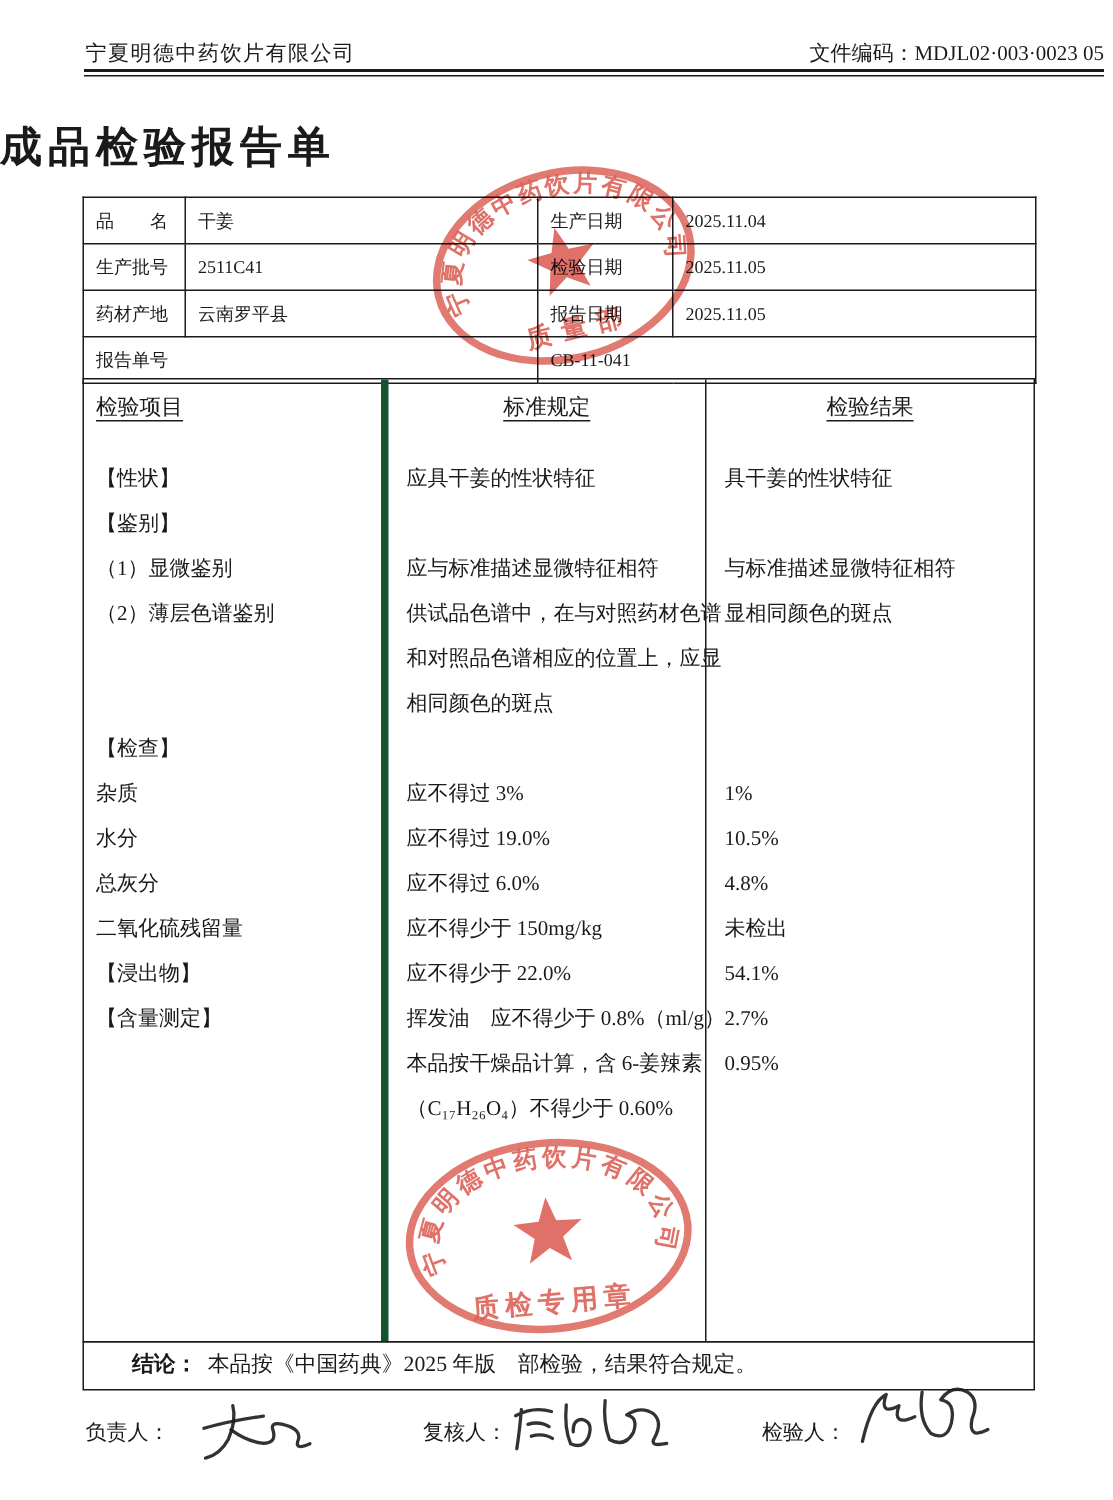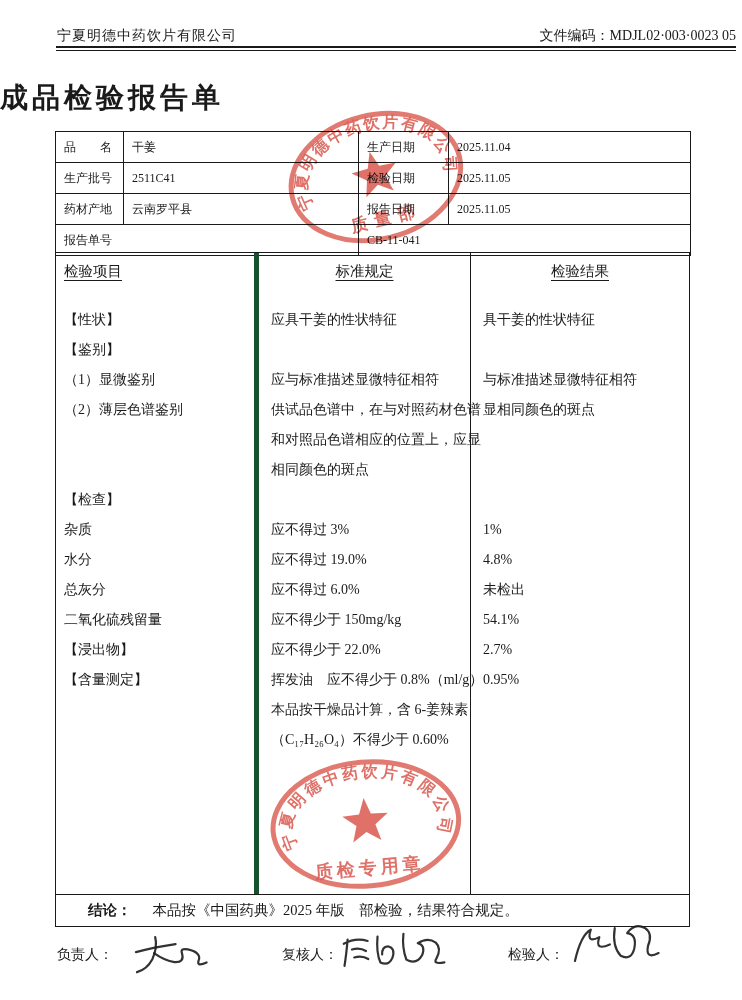--- a/index.html
+++ b/index.html
@@ -29,21 +29,21 @@
   .main .c1 .th{padding-left:8px;}
   .main .c2 .th,.main .c3 .th{text-align:center;}
   .main .th span{text-decoration:underline;text-underline-offset:4px;}
   .main .line{height:30px;line-height:30px;font-size:14px;white-space:nowrap;overflow:visible;}
   .main .c1 .line{padding-left:8px;}
   .main .c2 .line{padding-left:12px;}
   .main .c3 .line{padding-left:12px;}
   
   .conc{position:absolute;left:55px;top:894px;width:635px;height:33px;border:1px solid #1a1a1a;
         box-sizing:border-box;line-height:30px;font-size:14.5px;padding-left:32px;}
-  .conc .lbl{font-weight:bold;margin-right:21px;}
+  .conc .lbl{font-weight:bold;margin-right:7px;}
   
   .flabel{position:absolute;top:946px;font-size:14px;}
   .f1{left:57px}.f2{left:282px}.f3{left:508px}
   .sig{position:absolute;}
   .sig path{fill:none;stroke:#1c1c1c;stroke-width:2.2;stroke-linecap:round;stroke-linejoin:round;opacity:.9;}
   .sig1{left:122px;top:926px;transform:rotate(-3deg);}
   .sig2{left:336px;top:924px;transform:rotate(-2deg);}
   .sig3{left:566px;top:918px;transform:rotate(-4deg);}
   
   .seal{position:absolute;mix-blend-mode:multiply;opacity:.85;pointer-events:none;}
@@ -135,20 +135,21 @@
     <div class="col c3">
       <div class="th"><span>检验结果</span></div>
       <div class="line">具干姜的性状特征</div>
       <div class="line"></div>
       <div class="line">与标准描述显微特征相符</div>
       <div class="line">显相同颜色的斑点</div>
       <div class="line"></div>
       <div class="line"></div>
       <div class="line"></div>
       <div class="line">1%</div>
+      <div class="line">10.5%</div>
       <div class="line">4.8%</div>
       <div class="line">未检出</div>
       <div class="line">54.1%</div>
       <div class="line">2.7%</div>
       <div class="line">0.95%</div>
       <div class="line"></div>
     </div>
   </div>
 
   <svg class="seal seal-top" width="190" height="145" viewBox="0 0 190 145">

